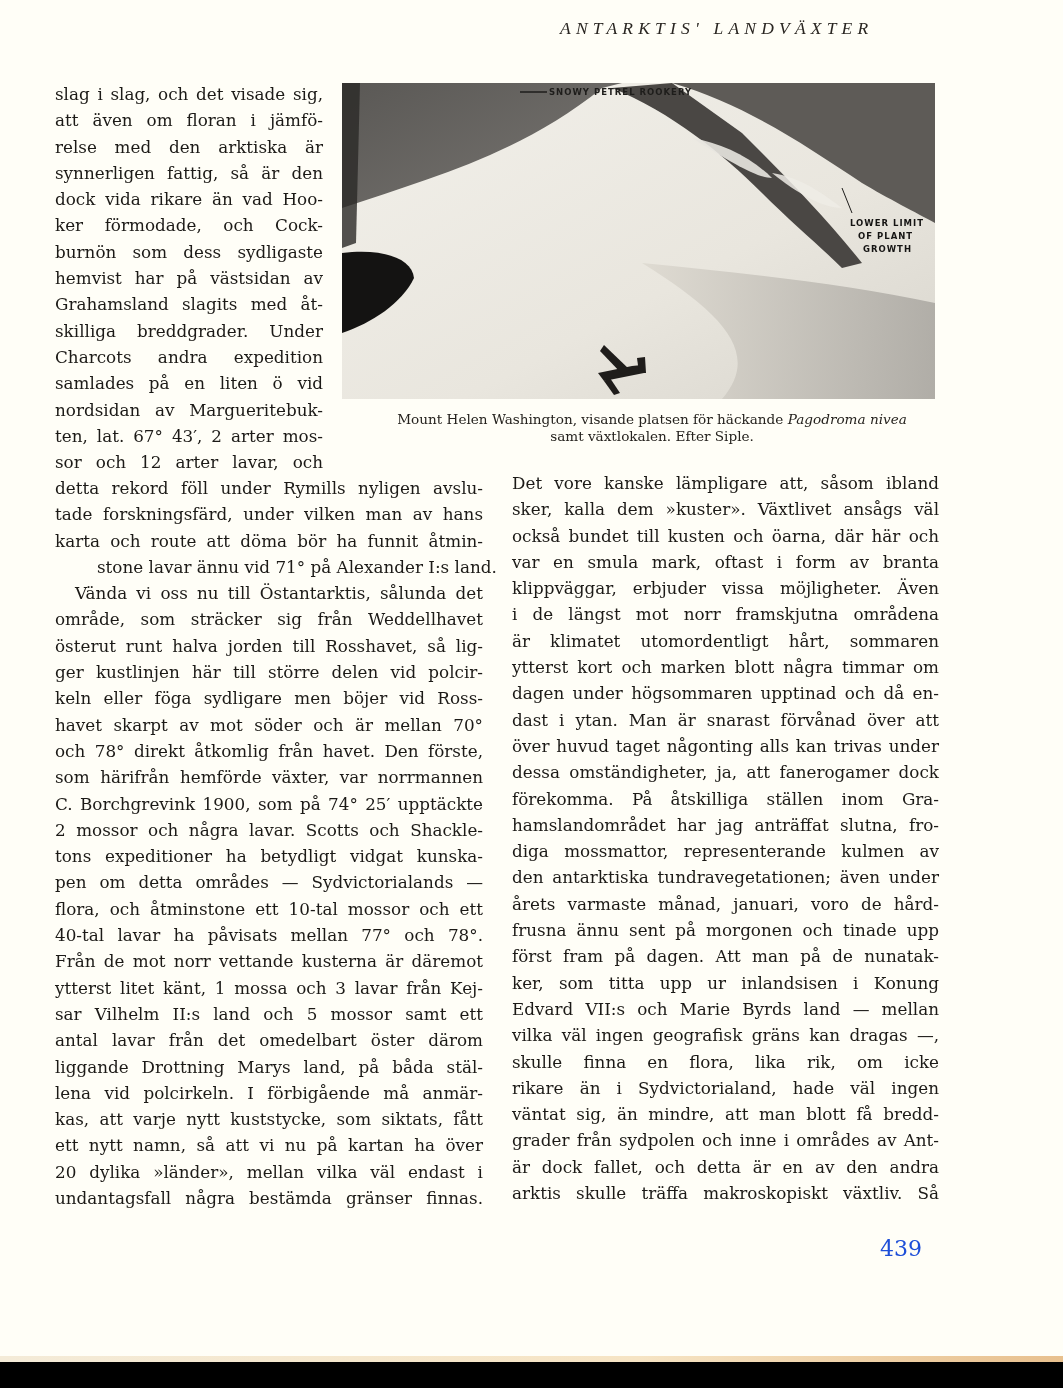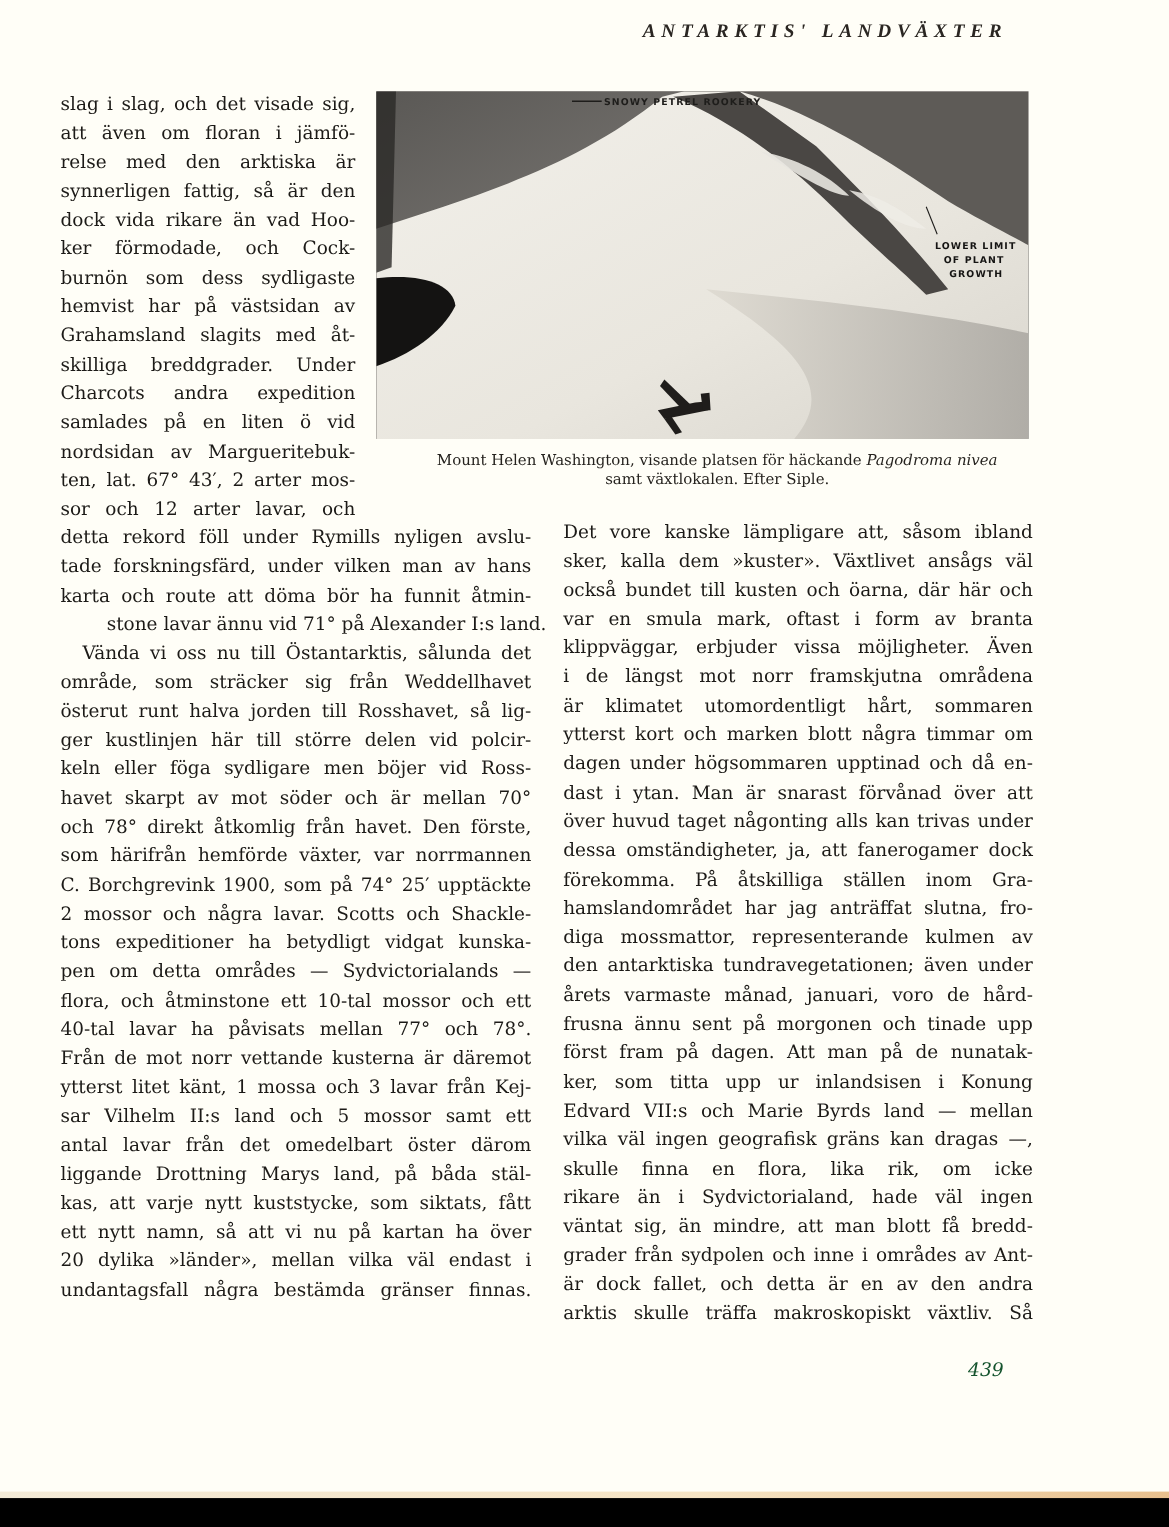--- a/index.html
+++ b/index.html
@@ -8,24 +8,23 @@
     background: #000;
     font-family: "DejaVu Serif", "Liberation Serif", serif;
     color: #1c1a17;
   }
   .page {
     position: absolute; left: 0; top: 0; width: 1063px; height: 1362px;
     background: #fffef7;
   }
   .running-head {
     position: absolute; left: 560px; top: 18px; width: 380px;
-    text-align: center; font-style: italic; font-size: 17.5px;
+    text-align: left; font-style: italic; font-size: 17.5px;
     letter-spacing: 5.2px; color: #2a2622;
     font-family: "Liberation Serif", serif;
-    font-weight: bold;
   }
   .col-text {
     font-size: 16.8px; line-height: 26.3px; text-align: justify;
     font-family: "DejaVu Serif", serif;
   }
   .col-text .ln { display: block; text-align-last: justify; white-space: nowrap; height: 26.3px; overflow: visible; }
   .col-text .ln.last { text-align-last: left; margin-left: 42px; }
   .col-text .ln.indent { padding-left: 20px; }
   .left-narrow {
     position: absolute; left: 55px; top: 81px; width: 268px;
@@ -47,22 +46,22 @@
     text-align: center; font-size: 13.6px; line-height: 17px; color: #25221e;
     font-family: "DejaVu Serif", serif;
   }
   .caption i { font-style: italic; }
   .photo-label {
     font-family: "DejaVu Sans", sans-serif; font-size: 8.5px; font-weight: bold;
     fill: #1e1d1b; letter-spacing: 1px;
   }
   .photo-label.light { fill: #151413; }
   .page-number {
-    position: absolute; left: 880px; top: 1236px; font-size: 17px;
-    font-family: "DejaVu Serif", serif; color: #14532d; font-style: italic;
+    position: absolute; left: 880px; top: 1236px; font-size: 22px;
+    font-family: "DejaVu Serif", serif; color: #1d4ed8;
   }
   .scan-edge {
     position: absolute; left: 0; top: 1356px; width: 1063px; height: 6px;
     background: linear-gradient(to right, #f4ebd8, #f6e4c4 60%, #e8c08e);
   }
   .bottom-bar { position: absolute; left: 0; top: 1362px; width: 1063px; height: 26px; background: #000; }
 </style>
 </head>
 <body>
 
@@ -152,20 +151,21 @@
     <span class="ln">2 mossor och några lavar. Scotts och Shackle-</span>
     <span class="ln">tons expeditioner ha betydligt vidgat kunska-</span>
     <span class="ln">pen om detta områdes — Sydvictorialands —</span>
     <span class="ln">flora, och åtminstone ett 10-tal mossor och ett</span>
     <span class="ln">40-tal lavar ha påvisats mellan 77° och 78°.</span>
     <span class="ln">Från de mot norr vettande kusterna är däremot</span>
     <span class="ln">ytterst litet känt, 1 mossa och 3 lavar från Kej-</span>
     <span class="ln">sar Vilhelm II:s land och 5 mossor samt ett</span>
     <span class="ln">antal lavar från det omedelbart öster därom</span>
     <span class="ln">liggande Drottning Marys land, på båda stäl-</span>
+    <span class="ln">lena vid polcirkeln. I förbigående må anmär-</span>
     <span class="ln">kas, att varje nytt kuststycke, som siktats, fått</span>
     <span class="ln">ett nytt namn, så att vi nu på kartan ha över</span>
     <span class="ln">20 dylika »länder», mellan vilka väl endast i</span>
     <span class="ln">undantagsfall några bestämda gränser finnas.</span>
   </div>
 
   <div class="col-text right-col">
     <span class="ln">Det vore kanske lämpligare att, såsom ibland</span>
     <span class="ln">sker, kalla dem »kuster». Växtlivet ansågs väl</span>
     <span class="ln">också bundet till kusten och öarna, där här och</span>

